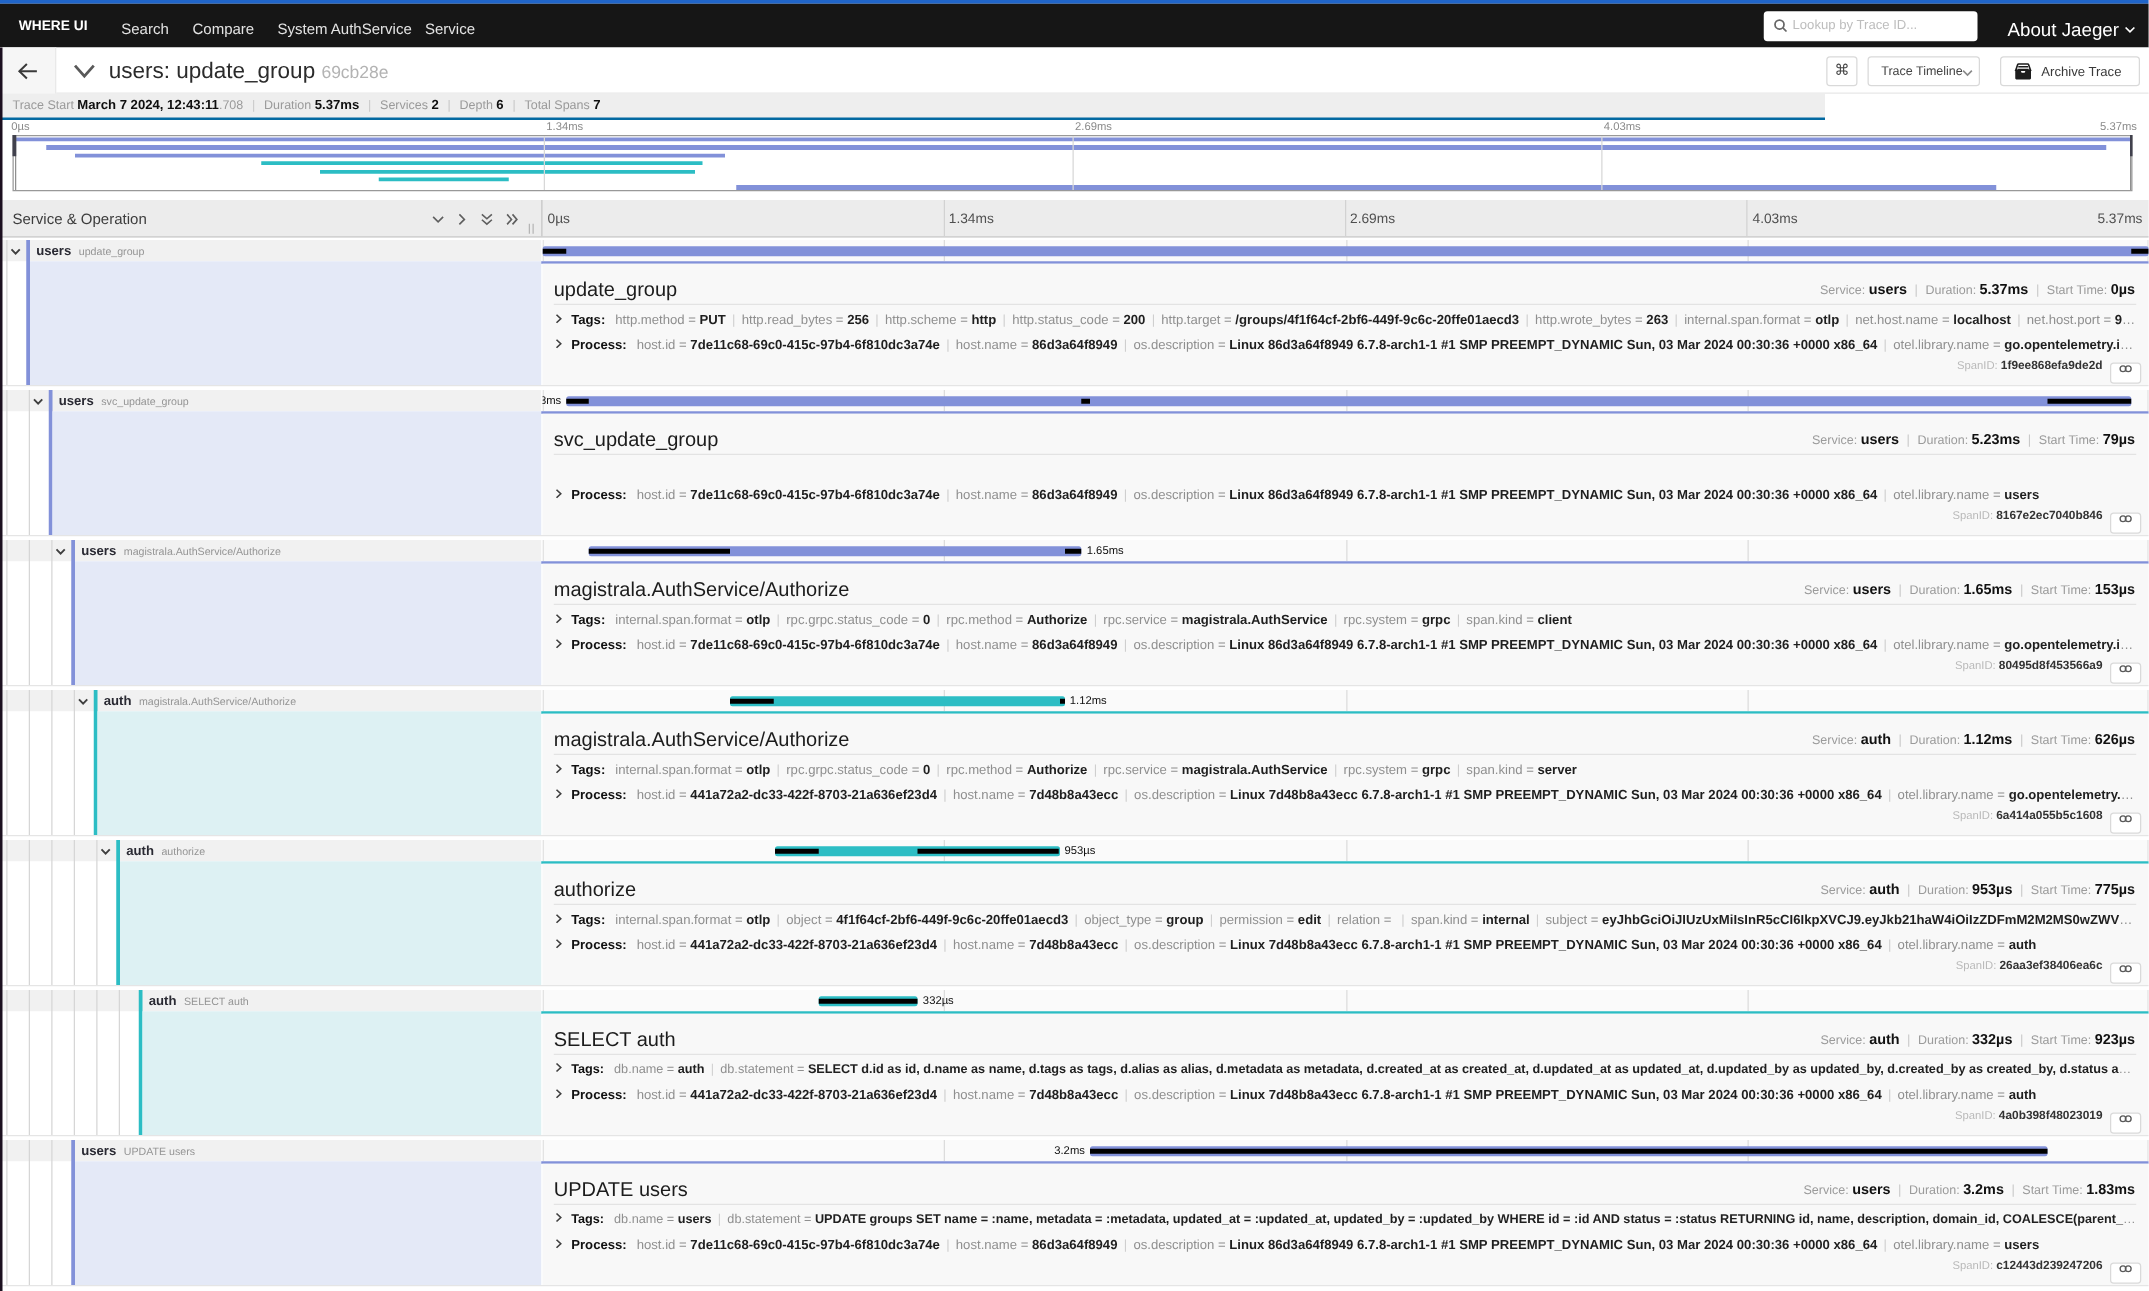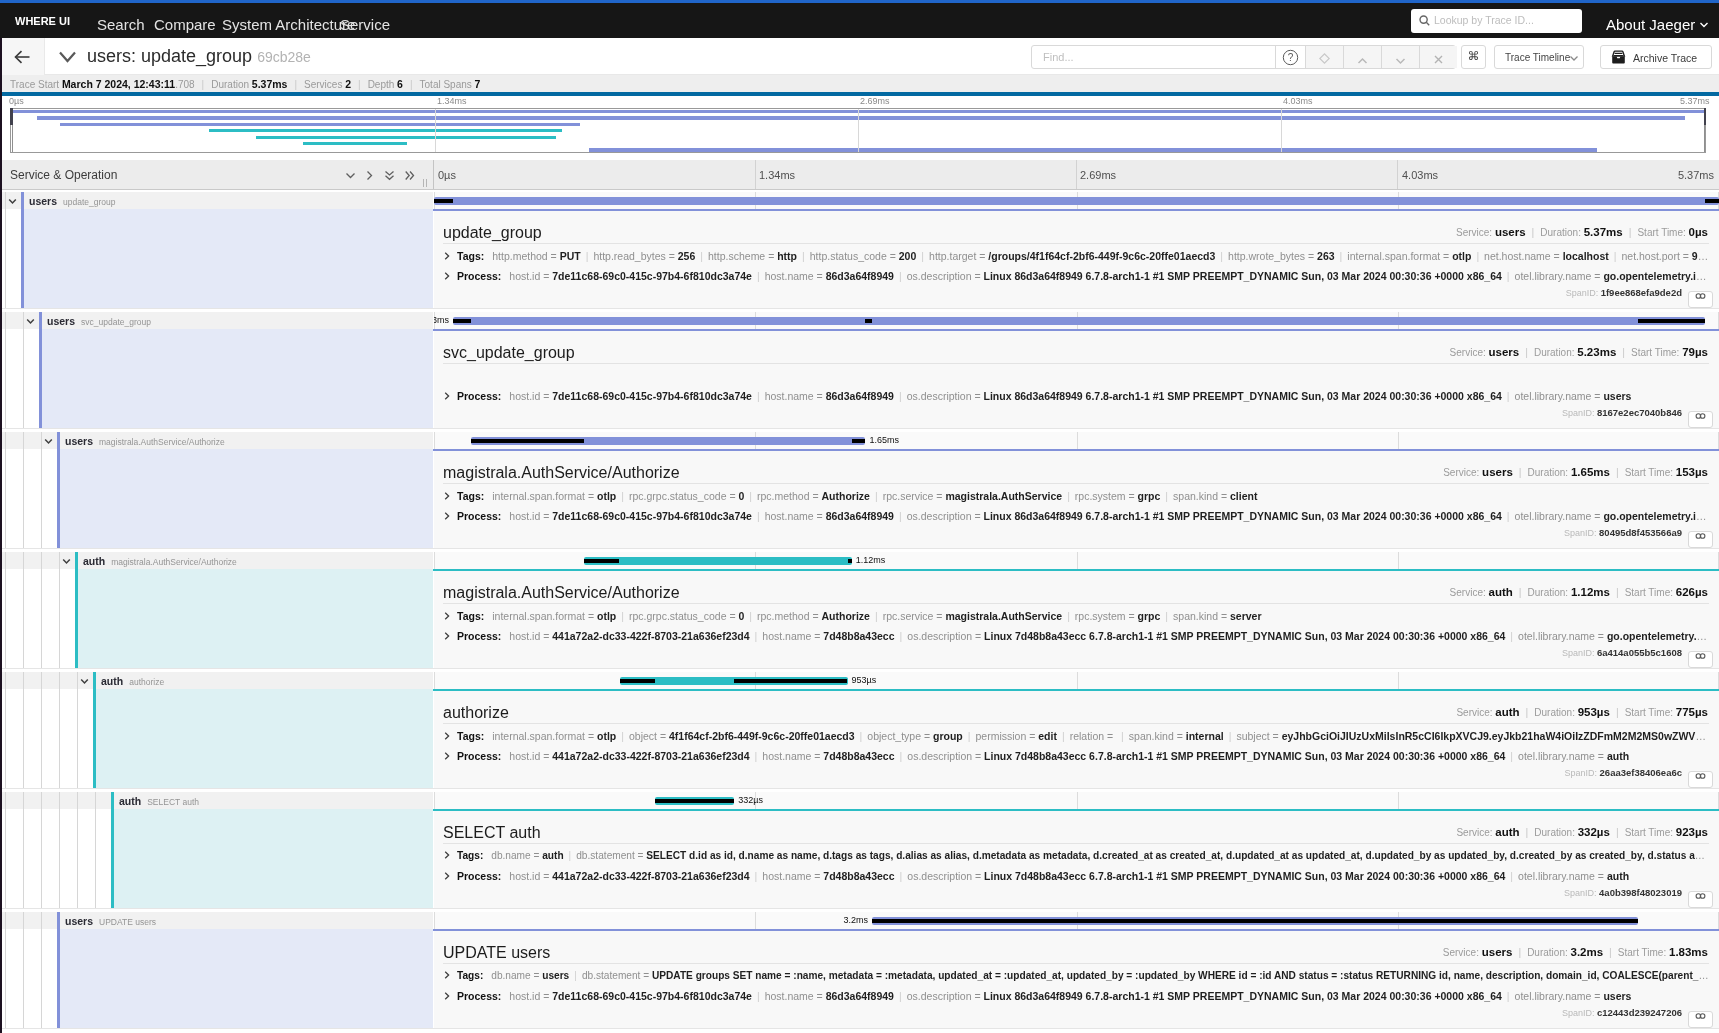--- a/index.html
+++ b/index.html
@@ -1,38 +1,38 @@
 <!DOCTYPE html>
 <html><head><meta charset="utf-8"><style>
 *{margin:0;padding:0;box-sizing:border-box}
 html,body{width:1719px;height:1033px;overflow:hidden;background:#fff;
 font-family:"Liberation Sans",sans-serif;-webkit-font-smoothing:antialiased}
 #page{position:relative;width:1719px;height:1033px}
 
 #topline{position:absolute;left:0;top:0;width:1719px;height:3px;background:#2065c9}
 #nav{position:absolute;left:0;top:3px;width:1719px;height:35px;background:#161616;color:#e9e9e9}
 #nav .brand{position:absolute;left:15px;top:12px;font-size:11px;font-weight:700;color:#fff}
-#nav .mi{position:absolute;top:13px;font-size:15px;color:#e3e3e3}
+#nav .mi{position:absolute;top:13px;font-size:12px;color:#e3e3e3}
 #lookup{position:absolute;left:1411px;top:5.5px;width:171px;height:24px;background:#fff;border-radius:3px}
 #lookup .ph{position:absolute;left:23px;top:5px;font-size:10.5px;color:#bdbdbd}
 #about{position:absolute;left:1606px;top:13px;font-size:15px;color:#fff}
 
 #titlerow{position:absolute;left:0;top:38px;width:1719px;height:37px;background:#fff;border-bottom:1px solid #e8e8e8}
 #backbtn{position:absolute;left:0;top:0;width:45px;height:37px;background:#f6f6f6;border-right:1px solid #e9e9e9}
 #ttl{position:absolute;left:87px;top:8px;font-size:18px;color:#2b2b2b;font-weight:500}
 #ttl .tid{color:#b3b3b3;font-weight:400;font-size:14px}
 .ibox{position:absolute;top:7px;height:24px;background:#fff;border:1px solid #d9d9d9}
 .seg{position:absolute;top:0;height:22px;border-right:1px solid #d9d9d9}
 #findgrp{left:1031px;width:425px;border-radius:3px}
 #cmdbtn{left:1461px;width:25px;border-radius:3px}
 #ttdrop{left:1494px;width:90px;border-radius:3px;font-size:10px;white-space:nowrap;color:#454545}
 #archbtn{left:1600px;width:112px;border-radius:3px;font-size:10.5px;white-space:nowrap;color:#3a3a3a}
 #findph{position:absolute;left:11px;top:5px;font-size:11px;color:#bfbfbf}
 
-#infobar{position:absolute;left:0;top:75px;width:1719px;height:21px;background:#eee;border-bottom:4px solid #0369a1;font-size:10px;color:#8a8a8a}
+#infobar{position:absolute;left:0;top:75px;width:1460px;height:21px;background:#eee;border-bottom:2px solid #0369a1;font-size:10px;color:#8a8a8a}
 #infobar b{color:#0f0f0f;font-size:10.5px}
 #infobar .g{color:#9a9a9a}
 #infobar .sep{color:#c9c9c9;padding:0 7px}
 
 #mlabels{position:absolute;left:0;top:96px;width:1719px;height:10px;font-size:9px;color:#8a8a8a}
 #mbox{position:absolute;left:10px;top:108px;width:1696px;height:45px;border:1px solid #999;background:#fff}
 .mbar{position:absolute;height:3.4px}
 .mgrid{position:absolute;top:0;width:1px;height:43px;background:#d8d8d8}
 .scrubline{position:absolute;top:0;width:1px;height:43px;background:#8f8f8f}
 .scrubhandle{position:absolute;top:-1px;width:2.5px;height:17px;background:#41414d}
@@ -75,21 +75,21 @@
 #leftstrip{position:absolute;left:0;top:38px;width:2px;height:995px;background:#1c1020;z-index:40}
 </style></head><body>
 <div id="page">
 
 <div id="leftstrip"></div>
 <div id="topline"></div>
 <div id="nav">
       <span class="brand">WHERE UI</span>
 <span class="mi" style="left:97px">Search</span>
 <span class="mi" style="left:154px">Compare</span>
-<span class="mi" style="left:222px">System Architecture</span>
+<span class="mi" style="left:222px">System AuthService</span>
 <span class="mi" style="left:340px">Service</span>
 <div id="lookup">
         <svg style="position:absolute;left:8px;top:6.5px" width="11" height="11" viewBox="0 0 11 11" fill="none">
           <circle cx="4.6" cy="4.6" r="3.6" stroke="#666" stroke-width="1.4"></circle>
           <line x1="7.3" y1="7.3" x2="10.2" y2="10.2" stroke="#666" stroke-width="1.4"></line>
         </svg>
         <span class="ph">Lookup by Trace ID...</span>
       </div>
 <span id="about">About Jaeger <svg style="vertical-align:1px" width="10" height="8" viewBox="0 0 10 8" fill="none">
           <polyline points="1.5,2 5,5.5 8.5,2" stroke="#fff" stroke-width="1.4" fill="none"></polyline>
@@ -99,39 +99,20 @@
       <div id="backbtn">
         <svg style="position:absolute;left:14px;top:12px" width="17" height="14" viewBox="0 0 17 14" fill="none">
           <line x1="1.5" y1="7" x2="15.5" y2="7" stroke="#3a3a3a" stroke-width="1.6"></line>
           <polyline points="7.5,1.2 1.5,7 7.5,12.8" stroke="#3a3a3a" stroke-width="1.6" fill="none"></polyline>
         </svg>
       </div>
 <svg style="position:absolute;left:58px;top:12px" width="19" height="14" viewBox="0 0 19 14" fill="none">
         <polyline points="2,2.5 9.5,11 17,2.5" stroke="#595959" stroke-width="2.2" fill="none"></polyline>
       </svg>
 <span id="ttl">users: update_group <span class="tid">69cb28e</span></span>
-<div class="ibox" id="findgrp">
-        <span id="findph">Find...</span>
-<div class="seg" style="left:243px;width:30px;background:#fff;text-align:center;padding-top:3px;border-left:1px solid #d9d9d9;border-right:none"><svg style="" width="17" height="17" viewBox="0 0 17 17" fill="none">
-            <circle cx="8.5" cy="8.5" r="7.2" stroke="#5a5a5a" stroke-width="1"></circle>
-            <text x="8.5" y="12" font-size="10" fill="#595959" text-anchor="middle" font-family="Liberation Sans">?</text>
-          </svg></div>
-<div class="seg" style="left:273px;width:38px;background:#f5f5f5;text-align:center;padding-top:5px;border-left:1px solid #d9d9d9;border-right:none"><svg style="" width="13" height="13" viewBox="0 0 13 13" fill="none">
-            <rect x="3.2" y="3.2" width="6.6" height="6.6" transform="rotate(45 6.5 6.5)" stroke="#c9c9c9" stroke-width="1.2"></rect>
-          </svg></div>
-<div class="seg" style="left:311px;width:38px;background:#f5f5f5;text-align:center;padding-top:5px;border-left:1px solid #d9d9d9;border-right:none"><svg style="" width="11" height="8" viewBox="0 0 11 8" fill="none">
-            <polyline points="1.5,6 5.5,2 9.5,6" stroke="#b9b9b9" stroke-width="1.5" fill="none"></polyline>
-          </svg></div>
-<div class="seg" style="left:349px;width:38px;background:#f5f5f5;text-align:center;padding-top:5px;border-left:1px solid #d9d9d9;border-right:none"><svg style="" width="11" height="8" viewBox="0 0 11 8" fill="none">
-            <polyline points="1.5,2 5.5,6 9.5,2" stroke="#b9b9b9" stroke-width="1.5" fill="none"></polyline>
-          </svg></div>
-<div class="seg" style="left:387px;width:38px;background:#f5f5f5;text-align:center;padding-top:5px;border-left:1px solid #d9d9d9;border-right:none"><svg style="" width="11" height="11" viewBox="0 0 11 11" fill="none">
-            <path d="M2 2 L9 9 M9 2 L2 9" stroke="#b3b3b3" stroke-width="1.4"></path>
-          </svg></div>
-</div>
 <div class="ibox" id="cmdbtn" style="text-align:center;font-size:12px;color:#444;padding-top:3px">⌘</div>
 <div class="ibox" id="ttdrop">
         <span style="position:absolute;left:10px;top:5.5px">Trace Timeline</span>
         <svg style="position:absolute;right:4px;top:9px" width="10" height="7" viewBox="0 0 10 7" fill="none">
           <polyline points="1.5,1.5 5,5 8.5,1.5" stroke="#8a8a8a" stroke-width="1.3" fill="none"></polyline>
         </svg>
       </div>
 <div class="ibox" id="archbtn">
         <svg style="position:absolute;left:9px;top:4px" width="17" height="15" viewBox="0 0 17 15" fill="none">
           <path d="M2.6 6.2 L4.1 1.8 a0.9 0.9 0 0 1 0.85 -0.6 h7.1 a0.9 0.9 0 0 1 0.85 0.6 L14.4 6.2 Z" fill="none" stroke="#1d1d1d" stroke-width="1.3"></path>

